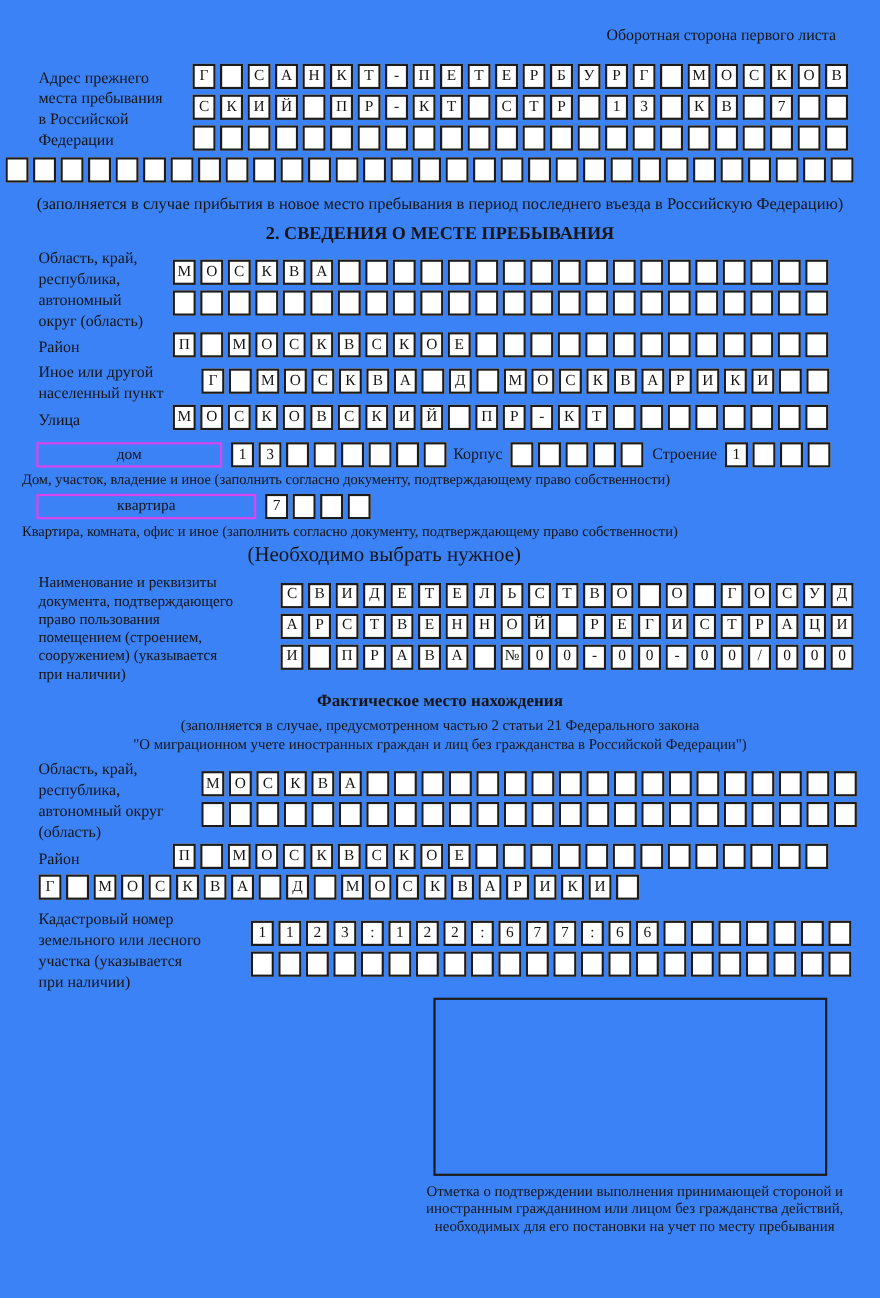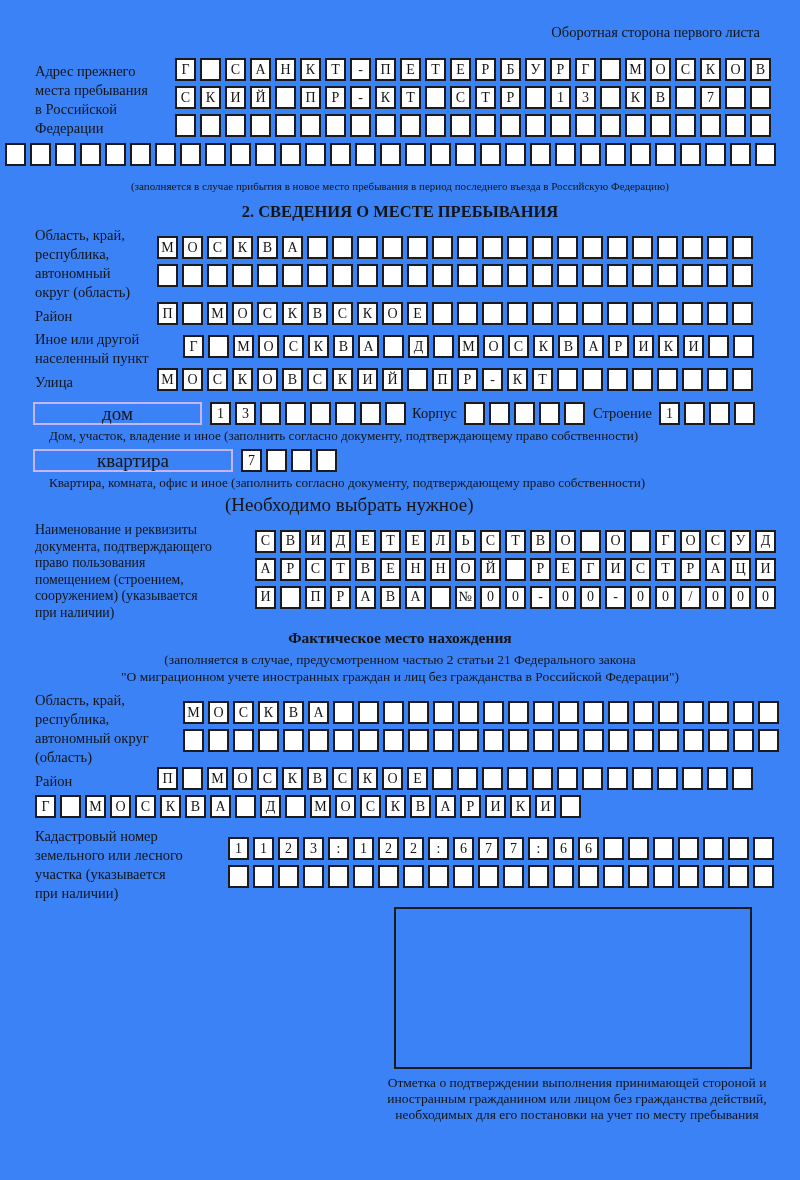--- a/index.html
+++ b/index.html
@@ -14,31 +14,31 @@
   .w140{width:140px;} .w122{width:122px;} .w148{width:148px;} .w193{width:193px;}
   .w220{width:220px;font-size:13.8px;line-height:16.5px;}
   .cellcol{display:flex;flex-direction:column;}
   .cells{display:flex;gap:4px;margin-bottom:5px;flex:0 0 auto;}
   .cell{
     width:21px;height:23px;box-sizing:border-box;border:2px solid #1b1b1b;
     display:flex;align-items:center;justify-content:center;
     font-size:14px;flex:0 0 auto;background:#fff;
   }
   .row-full{padding-left:5px;margin-top:1px;}
-  .note{font-size:11px;line-height:16px;text-align:center;margin-top:12px;}
+  .note{font-size:15px;line-height:16px;text-align:center;margin-top:12px;}
   .h2{font-size:16.5px;line-height:20px;font-weight:bold;text-align:center;margin-top:8px;}
   .mt4{margin-top:4px;} .mt6{margin-top:6px;}
   .boxfield{
-    box-sizing:border-box;border:2px solid #c4b5fd;height:23px;
-    display:flex;align-items:center;justify-content:center;font-size:19px;flex:0 0 auto;
+    box-sizing:border-box;border:2px solid #d946ef;height:23px;
+    display:flex;align-items:center;justify-content:center;font-size:14px;flex:0 0 auto;
   }
   .dom-box{width:169px;margin-right:8px;}
   .kv-box{width:200px;margin-right:8px;}
   .inline-lbl{font-size:14.5px;line-height:23px;flex:0 0 auto;}
-  .caption{font-size:13.2px;line-height:15px;padding-left:49px;margin-top:3px;}
+  .caption{font-size:13.2px;line-height:15px;padding-left:20px;margin-top:3px;}
   .cb{
     width:20px;height:24px;box-sizing:border-box;border:2px solid #1b1b1b;
     display:flex;align-items:center;justify-content:center;font-size:14px;flex:0 0 auto;
   }
   .stay-row{display:flex;align-items:center;padding-left:35px;margin-top:9px;}
   .stay-lbl{font-size:14.5px;margin-right:15px;}
   .opt{font-size:14.5px;margin-left:10px;}
   .gap12{margin-left:12px;} .gap23{margin-left:23px;}
   .choose-note{font-size:19px;margin-top:4px;padding-left:225px;}
   .fact-title{font-size:15.5px;font-weight:bold;text-align:center;margin-top:8px;}

